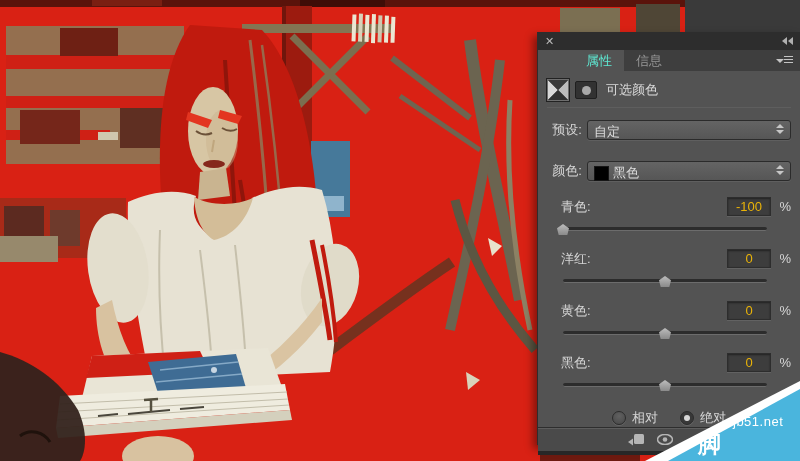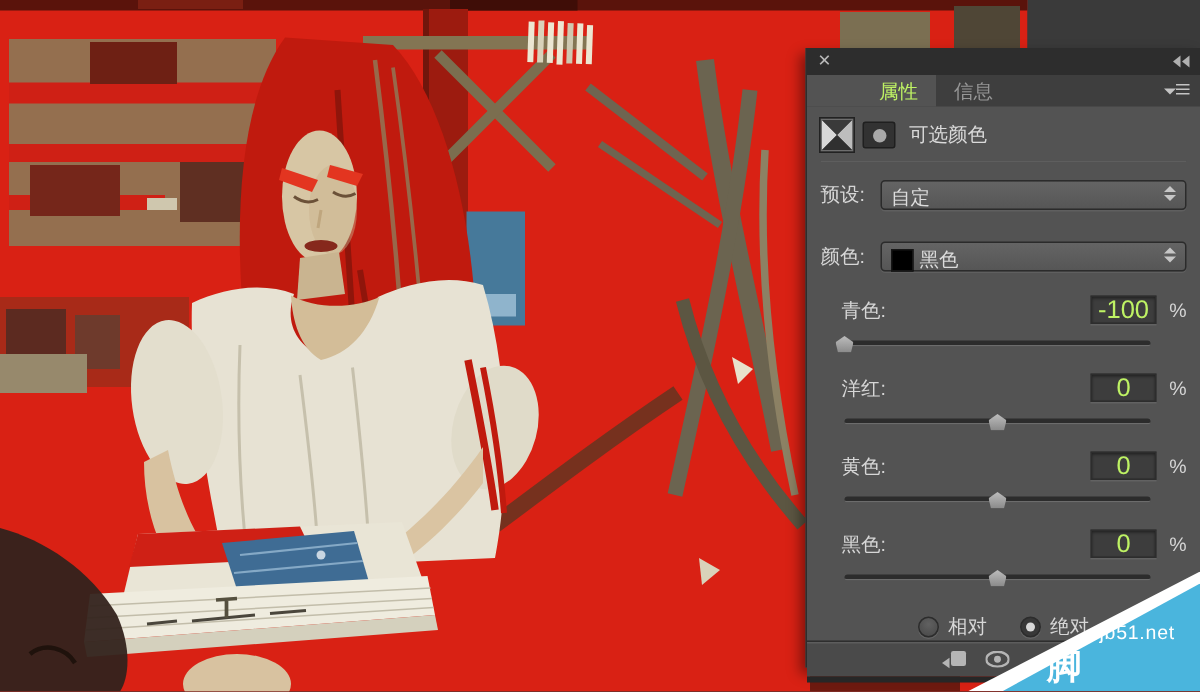--- a/index.html
+++ b/index.html
@@ -15,58 +15,58 @@
            background:#535353; box-shadow:-4px 4px 8px rgba(0,0,0,.4);
            display:flex; flex-direction:column; border-left:1px solid #2e2e2e; }
   .titlebar { height:18px; background:#2d2d2d; display:flex; align-items:center;
               justify-content:space-between; padding:0 7px; flex:0 0 auto; }
   .close-x { color:#b9b9b9; font-size:11px; line-height:10px; cursor:default; }
   .collapse { display:flex; gap:1px; }
   .collapse i { width:0; height:0; border-top:4px solid transparent; border-bottom:4px solid transparent;
                 border-right:5px solid #b0b0b0; display:block; }
   .tabs { height:21px; background:#3e3e3e; display:flex; align-items:stretch; flex:0 0 auto; position:relative; }
   .tab { padding:0 12px; font-size:13px; color:#979797; display:flex; align-items:center; }
-  .tab.active { background:#535353; color:#bef264;padding-left:48px; }
+  .tab.active { background:#535353; color:#5eead4;padding-left:48px; }
   .panel-menu { position:absolute; right:7px; top:5px; width:17px; height:11px; }
   .panel-menu .tri { position:absolute; left:0; top:4px; width:0; height:0;
                      border-left:4px solid transparent; border-right:4px solid transparent; border-top:4px solid #c4c4c4; }
   .panel-menu .lines { position:absolute; right:0; top:1px; width:9px; }
   .panel-menu .lines div { height:1px; background:#c4c4c4; margin-bottom:2px; }
 
   .content { flex:1 1 auto; padding:0 9px; position:relative; }
   .adj-header { display:flex; align-items:center; margin-top:6px; height:26px; gap:6px; }
   .adj-title { font-size:13px; color:#dadada; margin-left:3px; }
   .icon-selcolor { width:22px; height:22px; background:#272727; border:1px solid #6e6e6e;
                    outline:1px solid #222; position:relative; overflow:hidden; }
   .icon-selcolor svg { display:block; }
   .icon-mask { width:22px; height:18px; background:#323232; border:1px solid #1f1f1f; border-radius:2px;
                display:flex; align-items:center; justify-content:center; }
   .icon-mask .dot { width:9px; height:9px; border-radius:50%; background:#a9a9a9; }
   .divider { height:1px; background:#404040; border-bottom:1px solid #5e5e5e; margin-top:4px; }
 
-  .dd-row { display:flex; align-items:center; margin-top:6px; height:32px; }
+  .dd-row { display:flex; align-items:center; margin-top:6px; height:32px;text-align:center; }
   .dd-row.color { margin-top:9px; }
   .dd-label { width:40px; font-size:13px; color:#d6d6d6; flex:0 0 auto; }
   .dropdown { flex:1 1 auto; height:20px; background:linear-gradient(#646464,#565656);
               border:1px solid #2b2b2b; border-radius:3px; position:relative;
               display:flex; align-items:center; padding:4px 20px 0 6px; box-shadow:0 1px 0 rgba(255,255,255,.07); }
   .dropdown .val { font-size:13px; color:#dcdcdc; white-space:nowrap; }
   .swatch { width:15px; height:15px; border:1px solid #161616; margin-right:4px; flex:0 0 auto; }
   .stepper { position:absolute; right:6px; top:3px; }
   .stepper i { display:block; width:0; height:0; border-left:4px solid transparent; border-right:4px solid transparent; }
   .stepper .up { border-bottom:4px solid #c6c6c6; margin-bottom:2px; }
   .stepper .dn { border-top:4px solid #c6c6c6; }
 
   .slider-group { margin-top:12px;margin-left:12px; }
   .slider-group.first { margin-top:9px; }
   .sl-head { display:flex; align-items:center; height:21px; }
   .sl-label { font-size:13px; color:#d6d6d6; flex:1 1 auto; padding-left:2px; }
   .sl-value { width:44px; height:19px; background:#3d3d3d; border:1px solid #2d2d2d;
               box-shadow:inset 0 1px 2px rgba(0,0,0,.45), 0 1px 0 rgba(255,255,255,.09);
-              color:#bef264; font-size:17px; text-align:center; line-height:17px; }
+              color:#eab308; font-size:13px; text-align:center; line-height:17px; }
   .sl-unit { width:20px; text-align:right; font-size:13px; color:#d6d6d6; }
   .sl-trackwrap { position:relative; height:13px; margin:6px 24px 0 4px; }
   .sl-track { position:absolute; left:0; right:0; top:4px; height:4px; background:#2c2c2c;
               border-radius:2px; border-bottom:1px solid #6c6c6c; }
   .sl-thumb { position:absolute; top:1px; width:12px; height:11px;
               background:linear-gradient(#bdbdbd,#8a8a8a);
               clip-path:polygon(50% 0, 100% 38%, 86% 100%, 14% 100%, 0 38%); }
 
   .method-row { display:flex; justify-content:center; gap:22px; margin-top:17px; align-items:center; }
   .method-opt { display:flex; align-items:center; gap:6px; }

